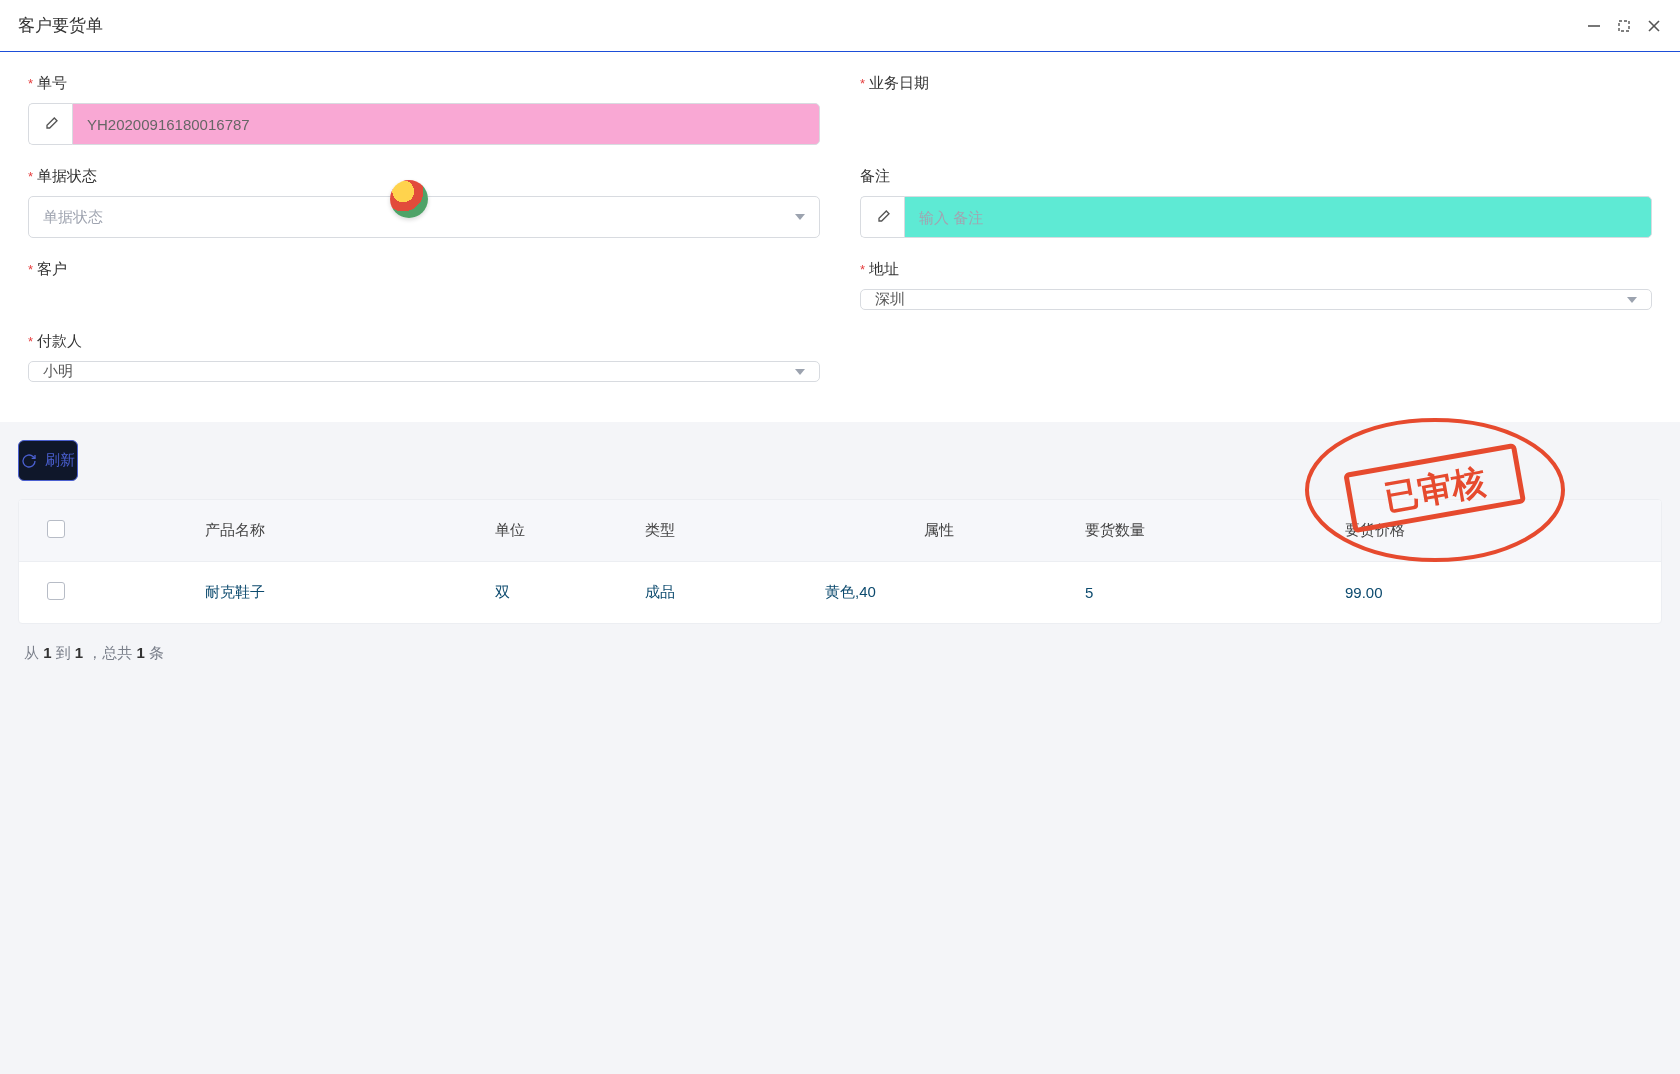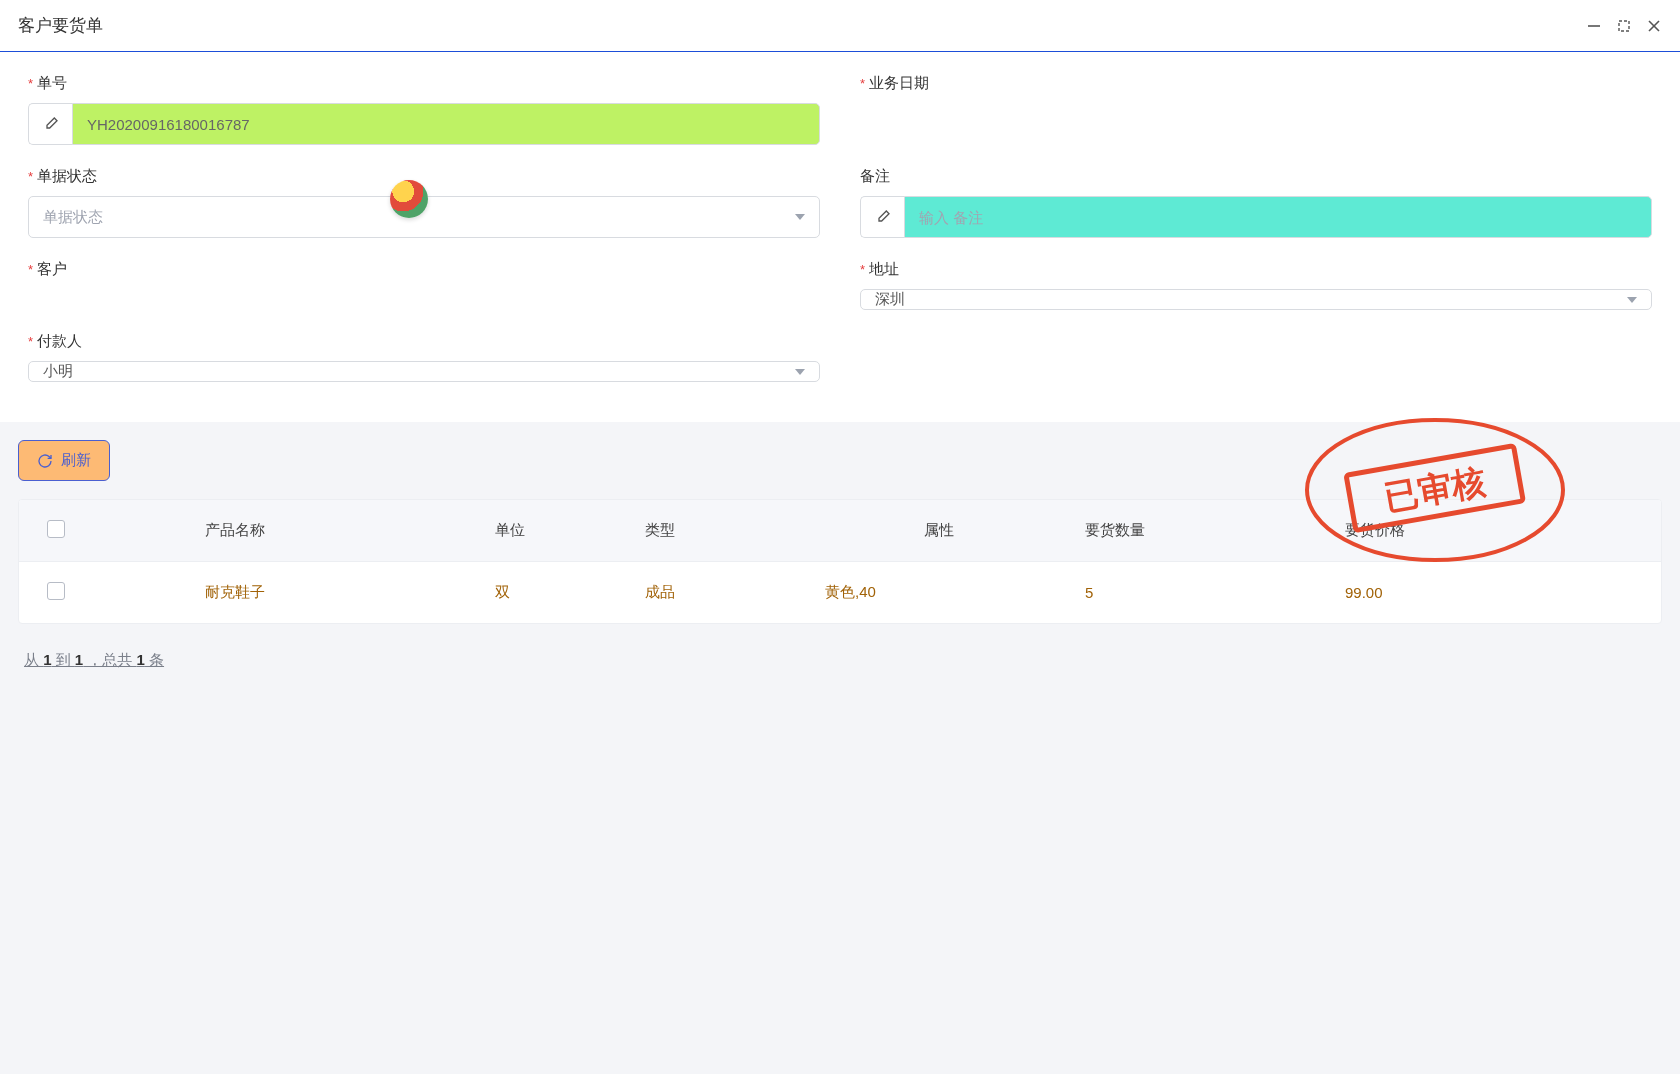--- a/index.html
+++ b/index.html
@@ -91,21 +91,21 @@
     border-radius: 5px;
     padding: 0 14px;
     font-size: 15px;
     color: #555;
     background: #5eead4;
   }
   .text-input.with-prefix {
     border-radius: 0 5px 5px 0;
   }
   .text-input.readonly {
-    background: #bef264;
+    background: #f9a8d4;
     color: #666;
   }
   .text-input::placeholder { color: #a0a5b1; }
   .select-box {
     flex: 1;
     height: 42px;
     border: 1px solid #d8dbe0;
     border-radius: 5px;
     padding: 0 14px;
     font-size: 15px;
@@ -149,23 +149,23 @@
   }
   .table-panel {
     padding: 18px 18px;
   }
   .refresh-btn {
     display: inline-flex;
     align-items: center;
     gap: 8px;
     border: 1px solid #4a5fd0;
     color: #4a5fd0;
-    background: #fdba74;
+    background: #0f172a;
     border-radius: 6px;
-    padding: 10px 18px;
+    padding: 10px 2px;
     font-size: 15px;
     cursor: pointer;
   }
   .table-wrap {
     margin-top: 18px;
     background: #fff;
     border-radius: 4px;
     border: 1px solid #eceef2;
     overflow: hidden;
   }
@@ -173,39 +173,38 @@
     width: 100%;
     border-collapse: collapse;
   }
   thead tr {
     background: #f6f7fa;
   }
   th, td {
     text-align: left;
     padding: 20px 16px;
     font-size: 15px;
-    color: #a16207;
+    color: #0c4a6e;
   }
   th { font-weight: 400; color: #444; }
   td { border-top: 1px solid #eceef2; }
   .checkbox {
     width: 18px;
     height: 18px;
     border: 1.5px solid #b7bcc6;
     border-radius: 3px;
     display: inline-block;
     cursor: pointer;
     background: #fff;
   }
   .pagination-info {
-    margin-top: 27px;
+    margin-top: 20px;
     font-size: 15px;
     color: #7a7f8a;
     padding-left: 6px;
-    text-decoration: underline;
   }
   .pagination-info b { color: #333; font-weight: 600; }
   .col-check { width: 170px; padding-left: 28px; }
   .col-name  { width: 290px; }
   .col-unit  { width: 150px; }
   .col-type  { width: 180px; }
   .col-attr  { width: 260px; text-align: center; }
   .col-qty   { width: 260px; }
   .col-price { width: auto; }
 </style>

